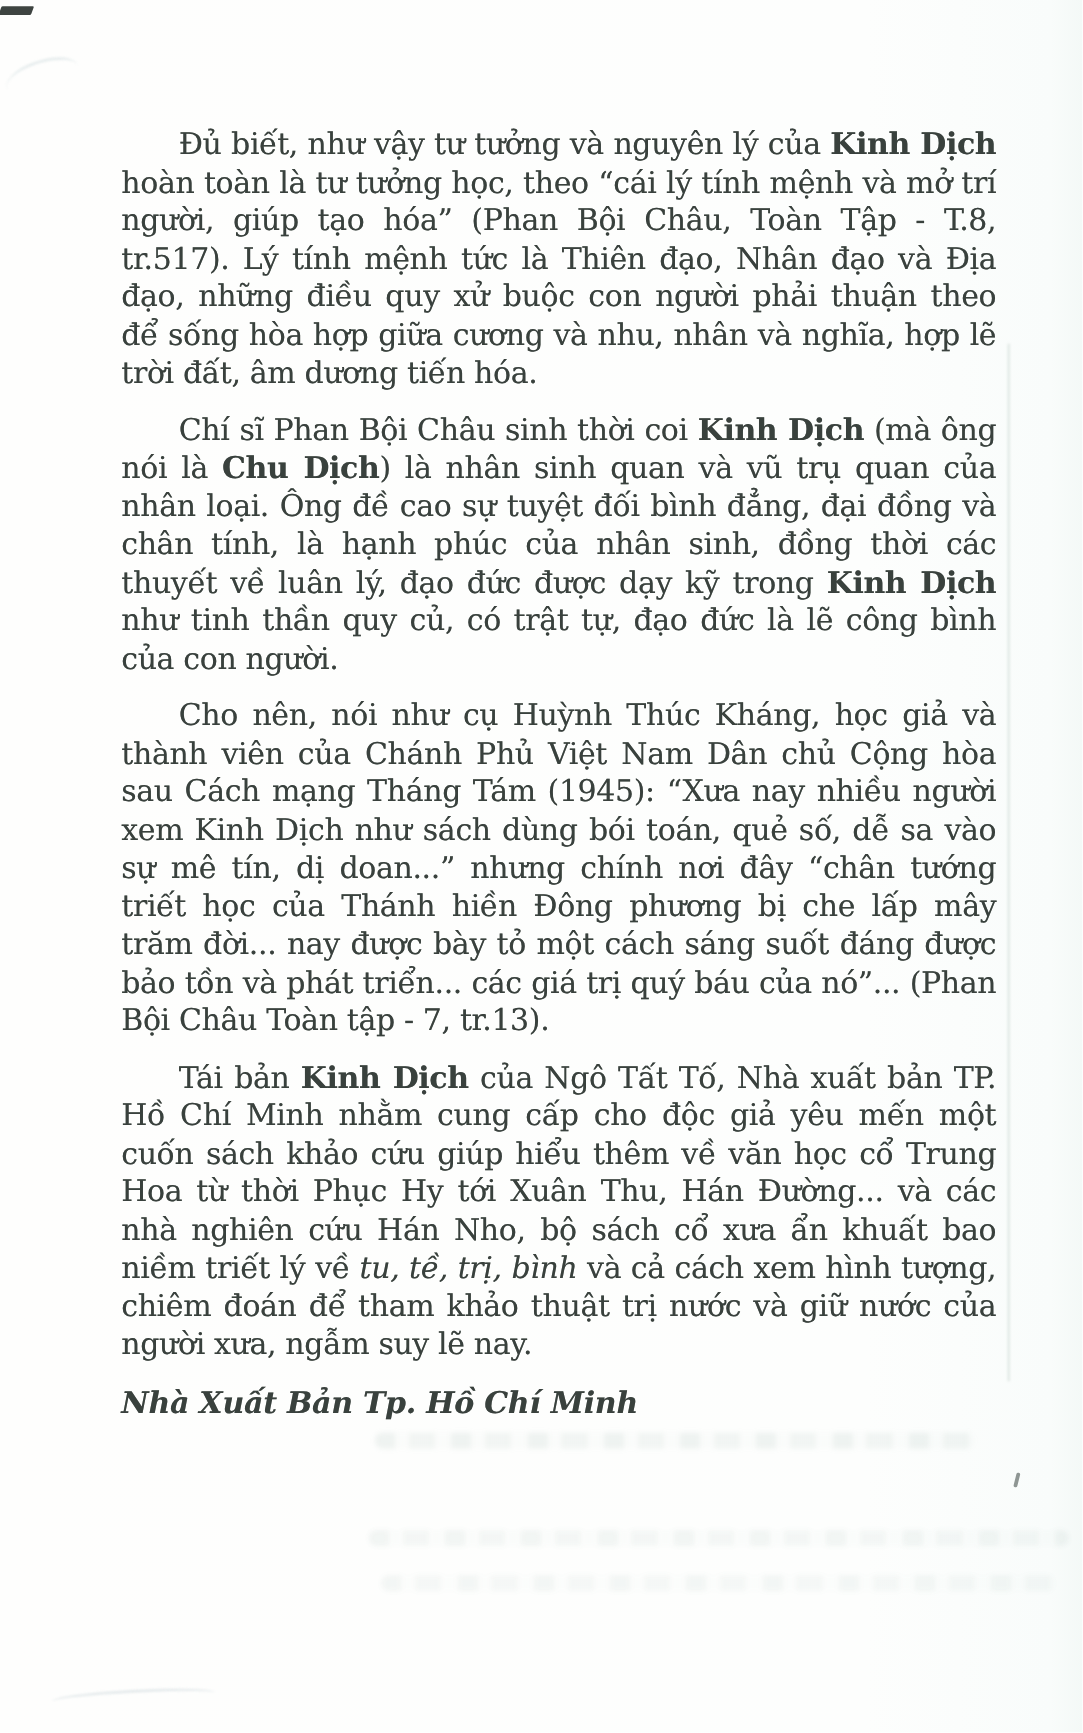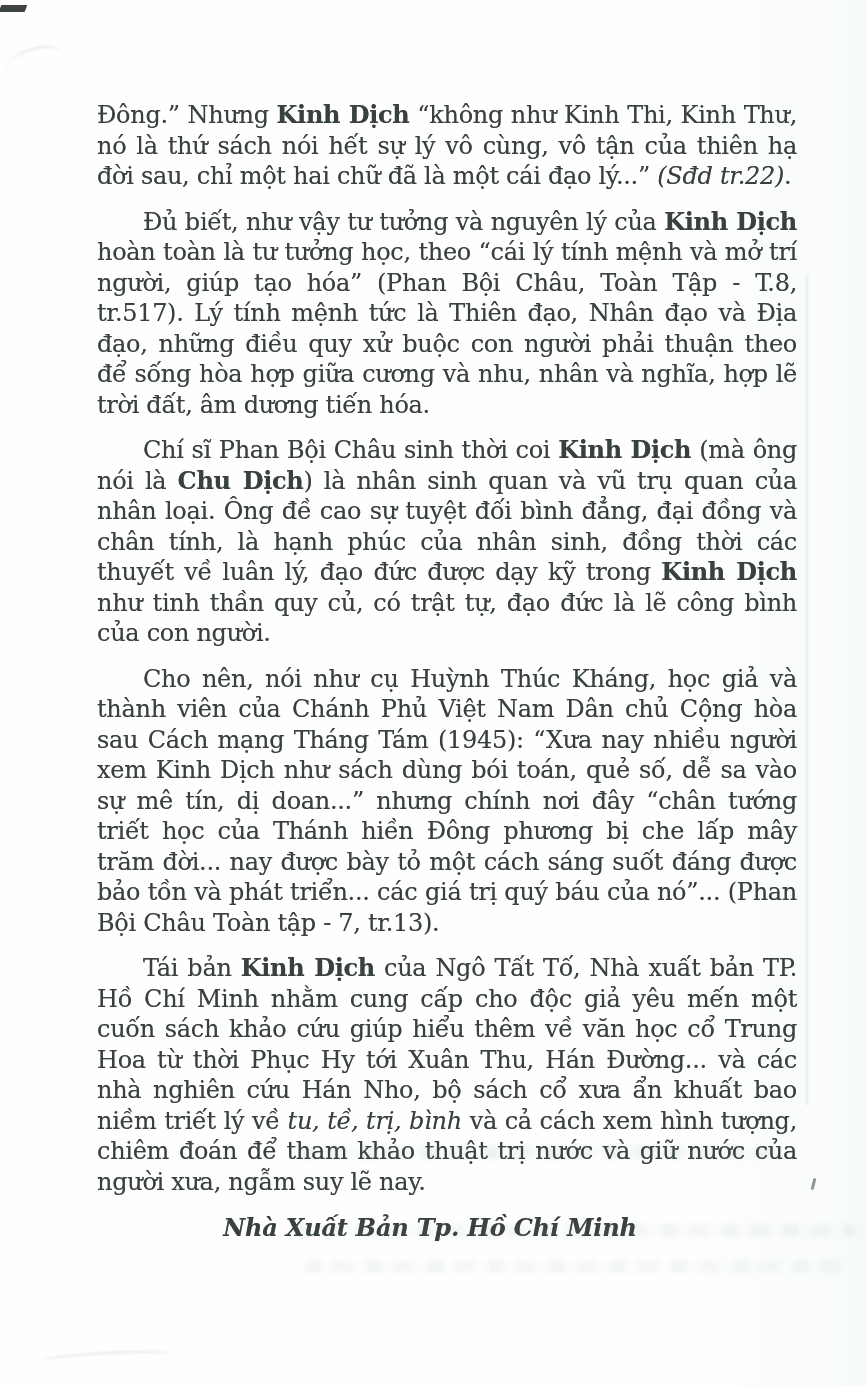--- a/index.html
+++ b/index.html
@@ -33,21 +33,21 @@
     text-align: justify;
     text-justify: inter-word;
     letter-spacing: -0.3px;
     text-shadow: 0 0 0.5px rgba(57,65,61,0.55);
   }
   .para.indent { text-indent: 46px; }
   .seg-b { font-weight: bold; }
   .seg-i { font-style: italic; }
   .signature {
     margin-top: 16px;
-    text-align: center;
+    text-align: left;
     padding-right: 34px;
     font-style: italic;
     font-weight: bold;
     font-size: 24px;
     letter-spacing: -0.2px;
     text-shadow: 0 0 0.5px rgba(57,65,61,0.5);
   }
   
   .artifact { position: absolute; pointer-events: none; }
   .corner-speck {
@@ -99,21 +99,20 @@
 <body>
 
 <div class="page">
 
   <div class="artifact corner-speck"></div>
   <div class="artifact corner-scribble"></div>
   <div class="artifact crease-right"></div>
 
   <main class="text-block">
     <div id="para-container">
-        <p class="para"><span>Đông.” Nhưng </span><span class="seg-b">Kinh Dịch</span><span> “không như Kinh Thi, Kinh Thư, nó là thứ sách nói hết sự lý vô cùng, vô tận của thiên hạ đời sau, chỉ một hai chữ đã là một cái đạo lý...” </span><span class="seg-i">(Sđd tr.22)</span><span>.</span></p>
         <p class="para indent"><span>Đủ biết, như vậy tư tưởng và nguyên lý của </span><span class="seg-b">Kinh Dịch</span><span> hoàn toàn là tư tưởng học, theo “cái lý tính mệnh và mở trí người, giúp tạo hóa” (Phan Bội Châu, Toàn Tập - T.8, tr.517). Lý tính mệnh tức là Thiên đạo, Nhân đạo và Địa đạo, những điều quy xử buộc con người phải thuận theo để sống hòa hợp giữa cương và nhu, nhân và nghĩa, hợp lẽ trời đất, âm dương tiến hóa.</span></p>
         <p class="para indent"><span>Chí sĩ Phan Bội Châu sinh thời coi </span><span class="seg-b">Kinh Dịch</span><span> (mà ông nói là </span><span class="seg-b">Chu Dịch</span><span>) là nhân sinh quan và vũ trụ quan của nhân loại. Ông đề cao sự tuyệt đối bình đẳng, đại đồng và chân tính, là hạnh phúc của nhân sinh, đồng thời các thuyết về luân lý, đạo đức được dạy kỹ trong </span><span class="seg-b">Kinh Dịch</span><span> như tinh thần quy củ, có trật tự, đạo đức là lẽ công bình của con người.</span></p>
         <p class="para indent"><span>Cho nên, nói như cụ Huỳnh Thúc Kháng, học giả và thành viên của Chánh Phủ Việt Nam Dân chủ Cộng hòa sau Cách mạng Tháng Tám (1945): “Xưa nay nhiều người xem Kinh Dịch như sách dùng bói toán, quẻ số, dễ sa vào sự mê tín, dị doan...” nhưng chính nơi đây “chân tướng triết học của Thánh hiền Đông phương bị che lấp mây trăm đời... nay được bày tỏ một cách sáng suốt đáng được bảo tồn và phát triển... các giá trị quý báu của nó”... (Phan Bội Châu Toàn tập - 7, tr.13).</span></p>
         <p class="para indent"><span>Tái bản </span><span class="seg-b">Kinh Dịch</span><span> của Ngô Tất Tố, Nhà xuất bản TP. Hồ Chí Minh nhằm cung cấp cho độc giả yêu mến một cuốn sách khảo cứu giúp hiểu thêm về văn học cổ Trung Hoa từ thời Phục Hy tới Xuân Thu, Hán Đường... và các nhà nghiên cứu Hán Nho, bộ sách cổ xưa ẩn khuất bao niềm triết lý về </span><span class="seg-i">tu, tề, trị, bình</span><span> và cả cách xem hình tượng, chiêm đoán để tham khảo thuật trị nước và giữ nước của người xưa, ngẫm suy lẽ nay.</span></p>
       </div>
     <div class="signature">Nhà Xuất Bản Tp. Hồ Chí Minh</div>
   </main>
 
   <div class="artifact ghost-line ghost-1"></div>
   <div class="artifact ghost-line ghost-2"></div>

